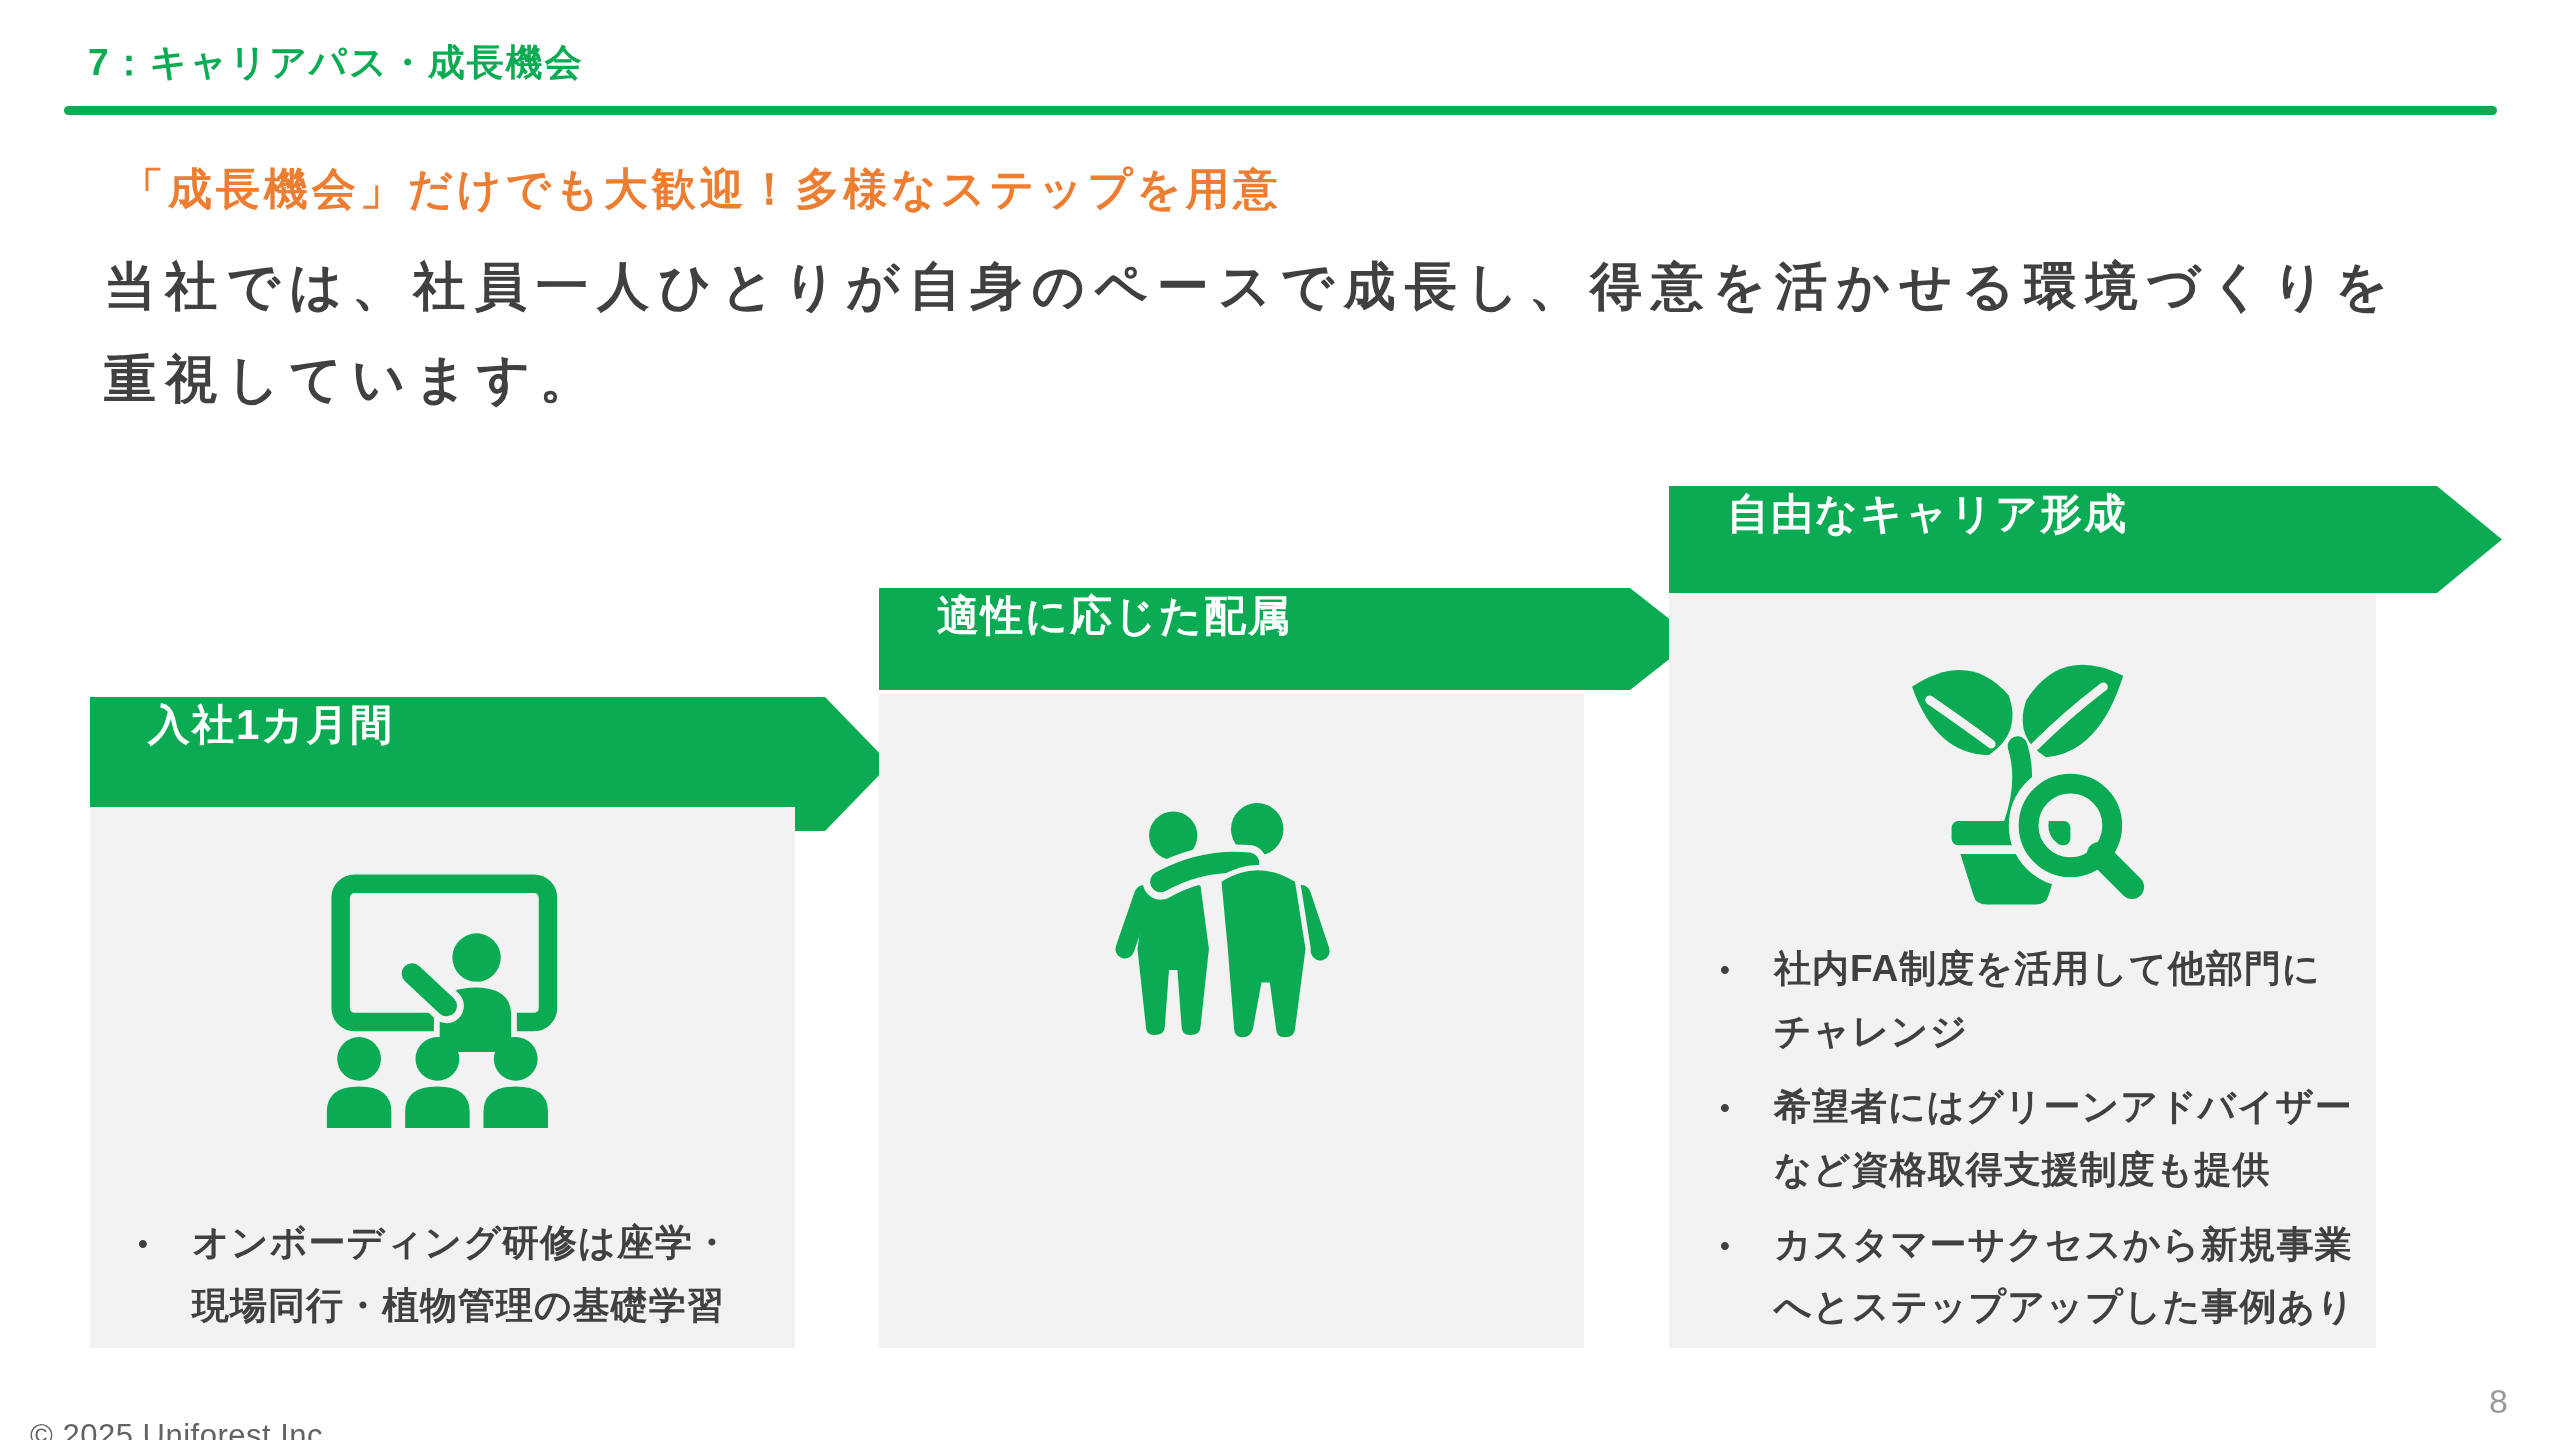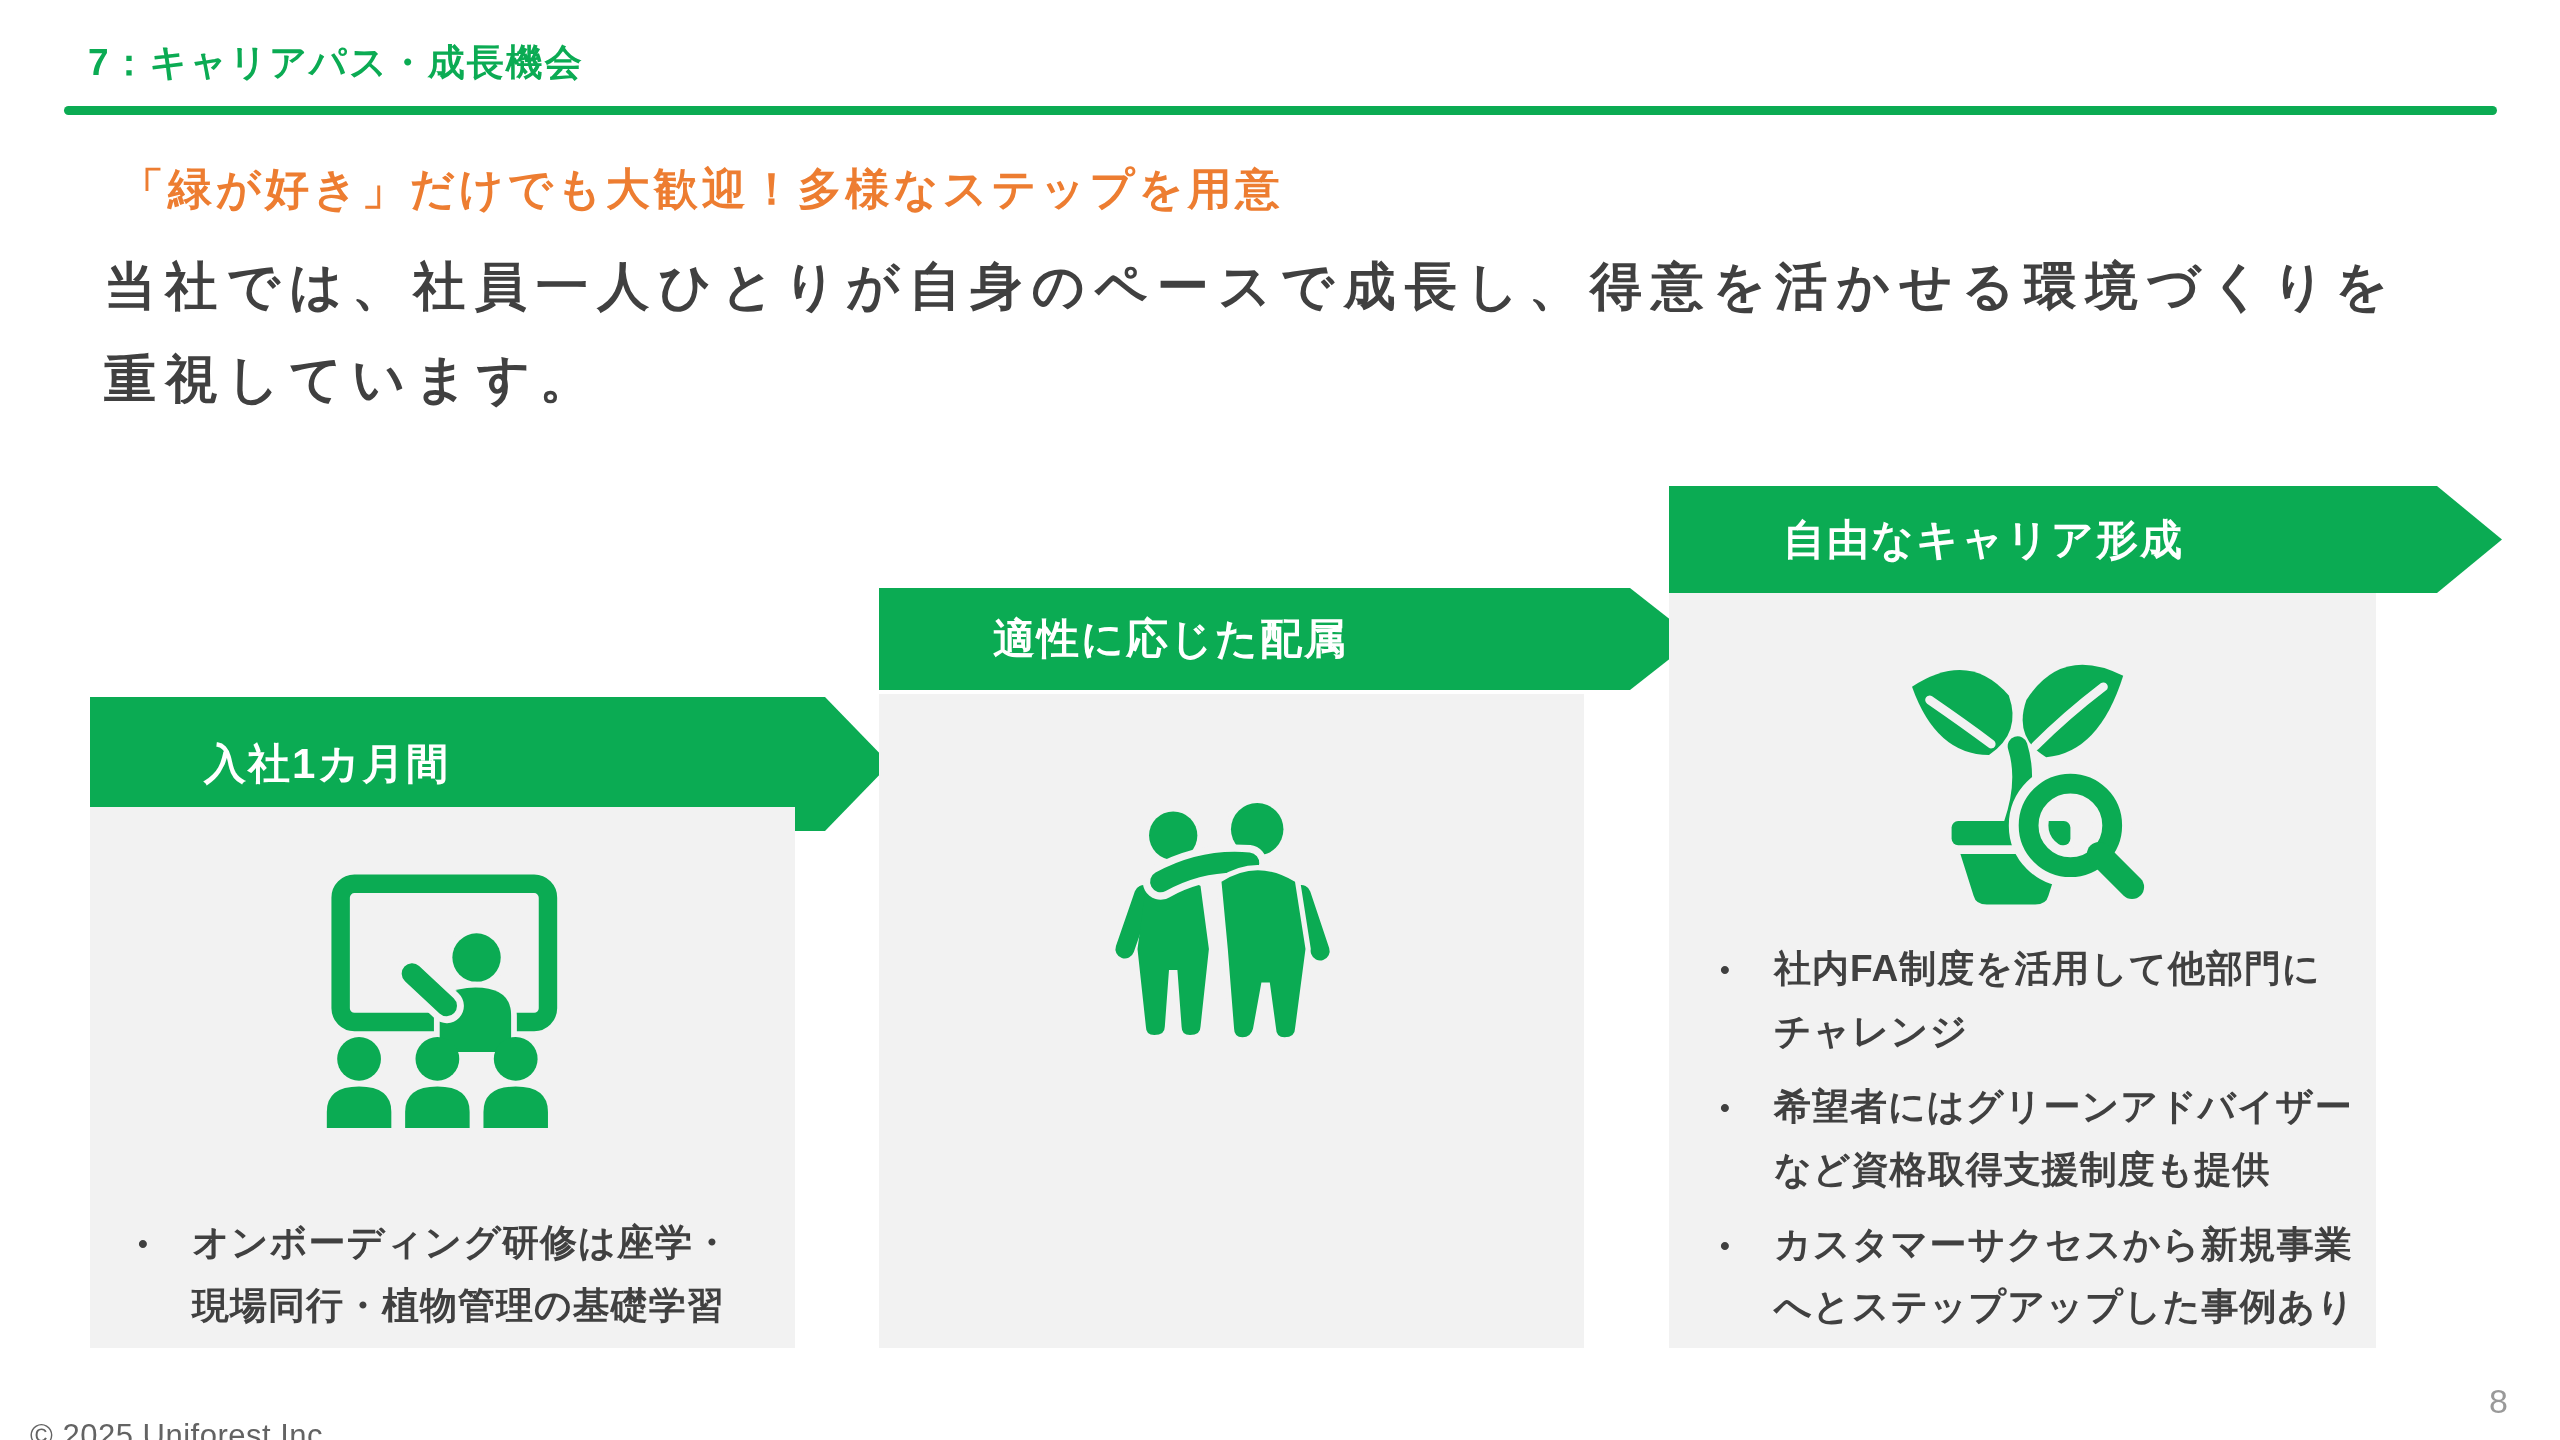--- a/index.html
+++ b/index.html
@@ -43,22 +43,22 @@
     letter-spacing:0.18em;line-height:1.78;
     white-space:pre-line;
   }
   
   .arrow{
     position:absolute;
     background:var(--green);
     clip-path:polygon(0 0, calc(100% - 65px) 0, 100% 50%, calc(100% - 65px) 100%, 0 100%);
     color:#ffffff;font-weight:bold;font-size:42px;
     letter-spacing:2px;white-space:nowrap;
-    padding-left:114px;
-    display:flex;align-items:center;
+    padding-left:58px;
+    display:flex;align-items:flex-start;
   }
   .arrow1{left:90px;top:697px;width:800px;height:134px;}
   .arrow2{left:879px;top:588px;width:816px;height:102px;}
   .arrow3{left:1669px;top:486px;width:833px;height:107px;}
   .panel{
     position:absolute;background:var(--panel-bg);
   }
   .panel1{left:90px;top:807px;width:705px;height:541px;}
   .panel2{left:879px;top:694px;width:705px;height:654px;}
   .panel3{left:1669px;top:593px;width:707px;height:755px;}
@@ -101,21 +101,21 @@
   }
 </style>
 </head>
 <body>
 
 <div class="slide">
 
   <div class="slide-title">7：キャリアパス・成長機会</div>
   <div class="title-underline"></div>
 
-  <div class="subtitle">「緑が好き」だけでも大歓迎！多様なステップを用意</div>
+  <div class="subtitle">「成長機会」だけでも大歓迎！多様なステップを用意</div>
   <div class="intro-paragraph">当社では、社員一人ひとりが自身のペースで成長し、得意を活かせる環境づくりを
 重視しています。</div>
 
   <div class="arrow arrow1">
     <span>入社1カ月間</span>
   </div>
   <div class="panel panel1"></div>
   <div class="icon-wrap icon1">
     <svg viewBox="0 0 120 112" aria-hidden="true">
       <rect x="16" y="6" width="90" height="60" rx="6" fill="none" stroke="currentColor" stroke-width="8"></rect>

